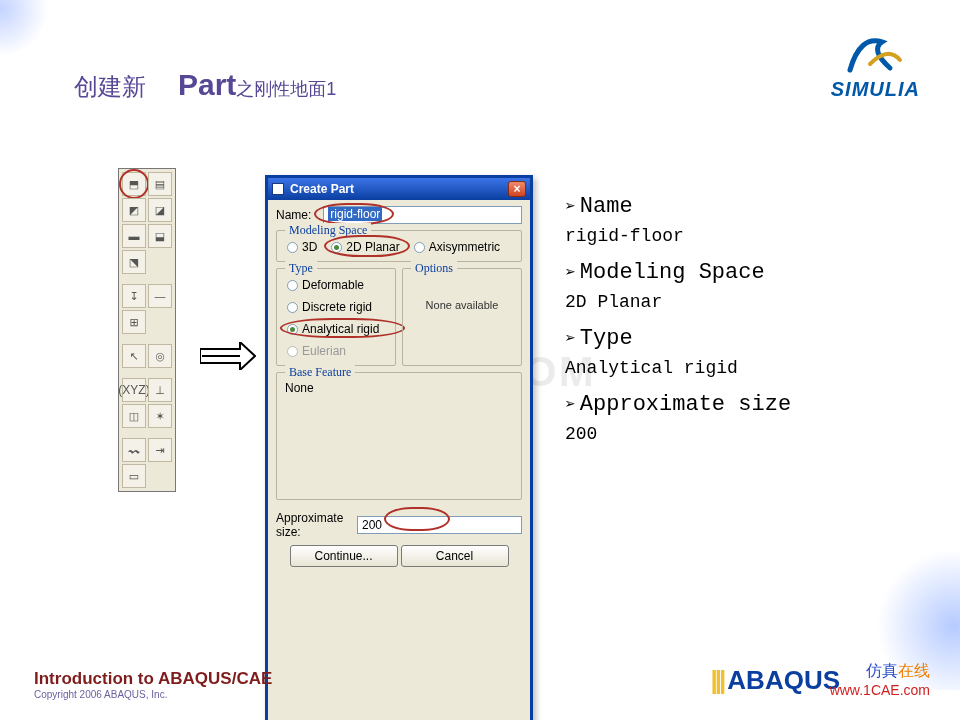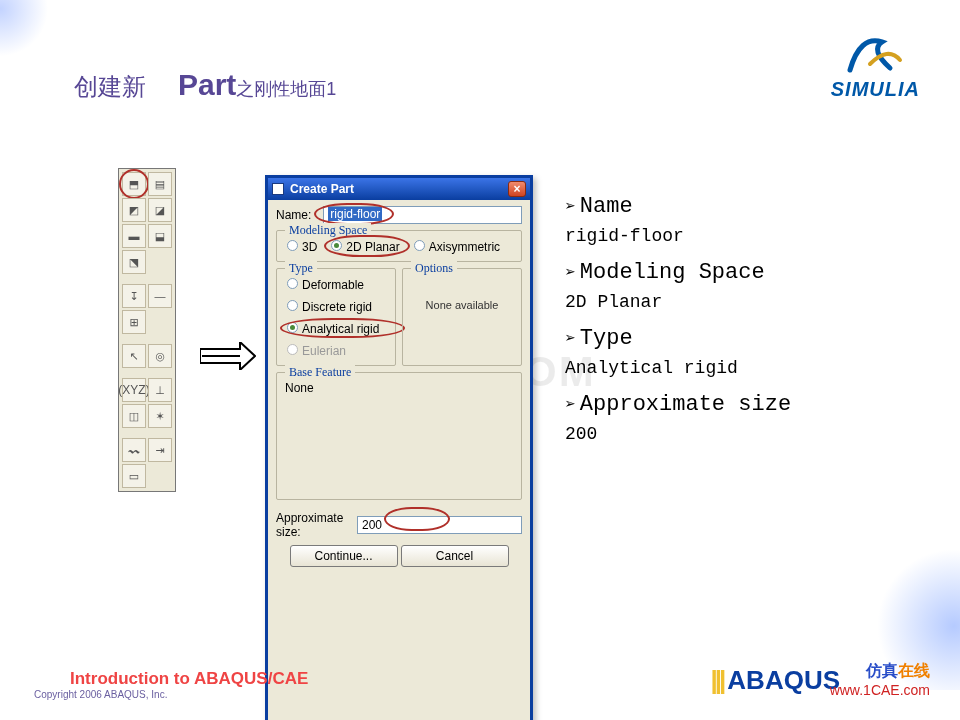--- a/index.html
+++ b/index.html
@@ -101,21 +101,21 @@
     padding: 8px 8px 6px; margin-bottom: 6px;
     position:relative;
   }
   .group .legend {
     position: absolute; top: -8px; left: 8px;
     background: #ece9d8; padding: 0 4px;
     color: #0a3ea0; font-family: Verdana;
   }
   .radio-row { display: flex; gap: 10px; align-items: center; }
   .radio-col { display: flex; flex-direction: column; gap: 6px; }
-  .radio { display:flex; gap:4px; position:relative; padding:1px 2px;}
+  .radio { display:flex; align-items:center; gap:4px; position:relative; padding:1px 2px;}
   .r { width:11px; height:11px; border:1px solid #7f9db9; border-radius:50%; background:#fff; display:inline-flex; align-items:center; justify-content:center;}
   .r.on::after { content:""; width:5px; height:5px; border-radius:50%; background:#4a8a3a; }
   .disabled { color:#999; }
   .two-col { display:flex; gap:6px; }
   .two-col .group { flex:1; }
   .opts-txt { color:#333; font-size:11px; padding-top:22px; text-align:center;}
   .basefeat { height: 128px; }
   .circ { position:absolute; border:2px solid #b0302a; border-radius:50%/60%; pointer-events:none; }
   .btnrow { display:flex; gap:3px; justify-content:center; margin-top:6px;}
   .wbtn {
@@ -136,32 +136,32 @@
   
   .wm {
     position:absolute; left:358px; top:348px;
     font-size:42px; font-weight:700; color:rgba(0,0,0,0.08);
     letter-spacing:2px; font-family: Arial;
   }
   
   .footer {
     position:absolute; left:34px; bottom:20px;
   }
-  .footer .ft1 { color:#ef4444; font-weight:700; font-size:17px; font-family: Arial; margin-left: 36px;}
+  .footer .ft1 { color:#7f1d1d; font-weight:700; font-size:17px; font-family: Arial;}
   .footer .ft2 { color:#6a5fa0; font-size:10px; font-family: Arial;}
   .abaqus {
     position:absolute; right:120px; bottom:24px;
     font-family: Arial; font-weight:700; font-size:26px; color:#0a3ea0;
   }
   .abaqus .bars { color:#f0c030; letter-spacing:-3px; margin-right:4px;}
   .cnol {
     position:absolute; right:30px; bottom:22px; text-align:right;
     font-family: "Microsoft YaHei", Arial; font-size:16px;
   }
-  .cnol .t1 { color:#2a4ec8; font-weight:700; }
+  .cnol .t1 { color:#2a4ec8; font-weight:400; }
   .cnol .t1 .or { color:#f08000;}
   .cnol .t2 { color:#d02222; font-size:14px;}
 </style>
 </head>
 <body>
 
 <div class="flare-tl"></div>
 <div class="flare-br"></div>
 
 <div class="slide-title">

